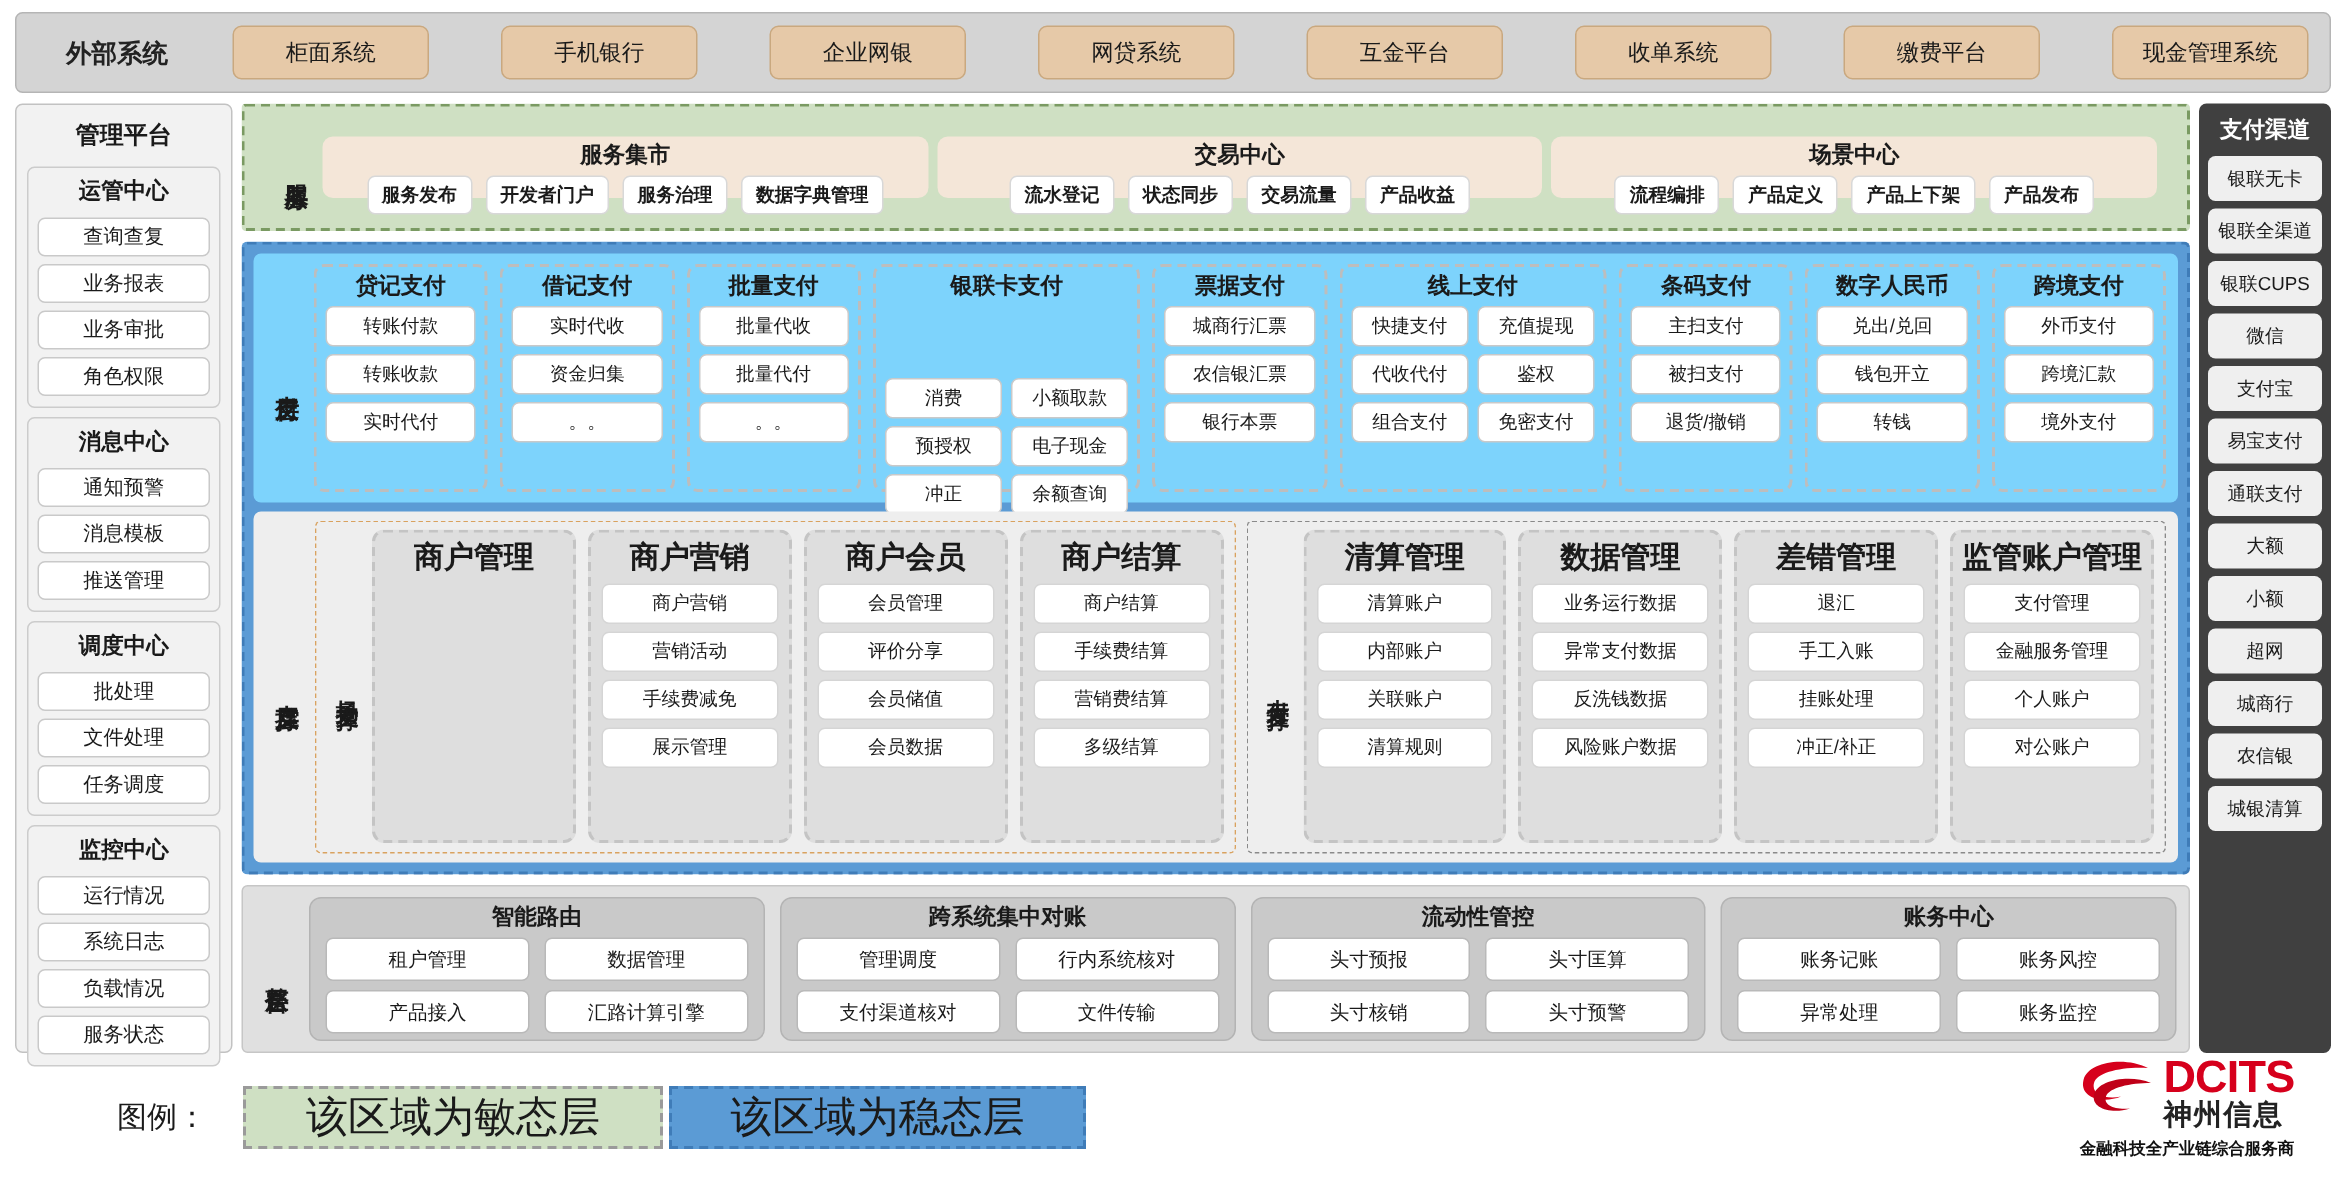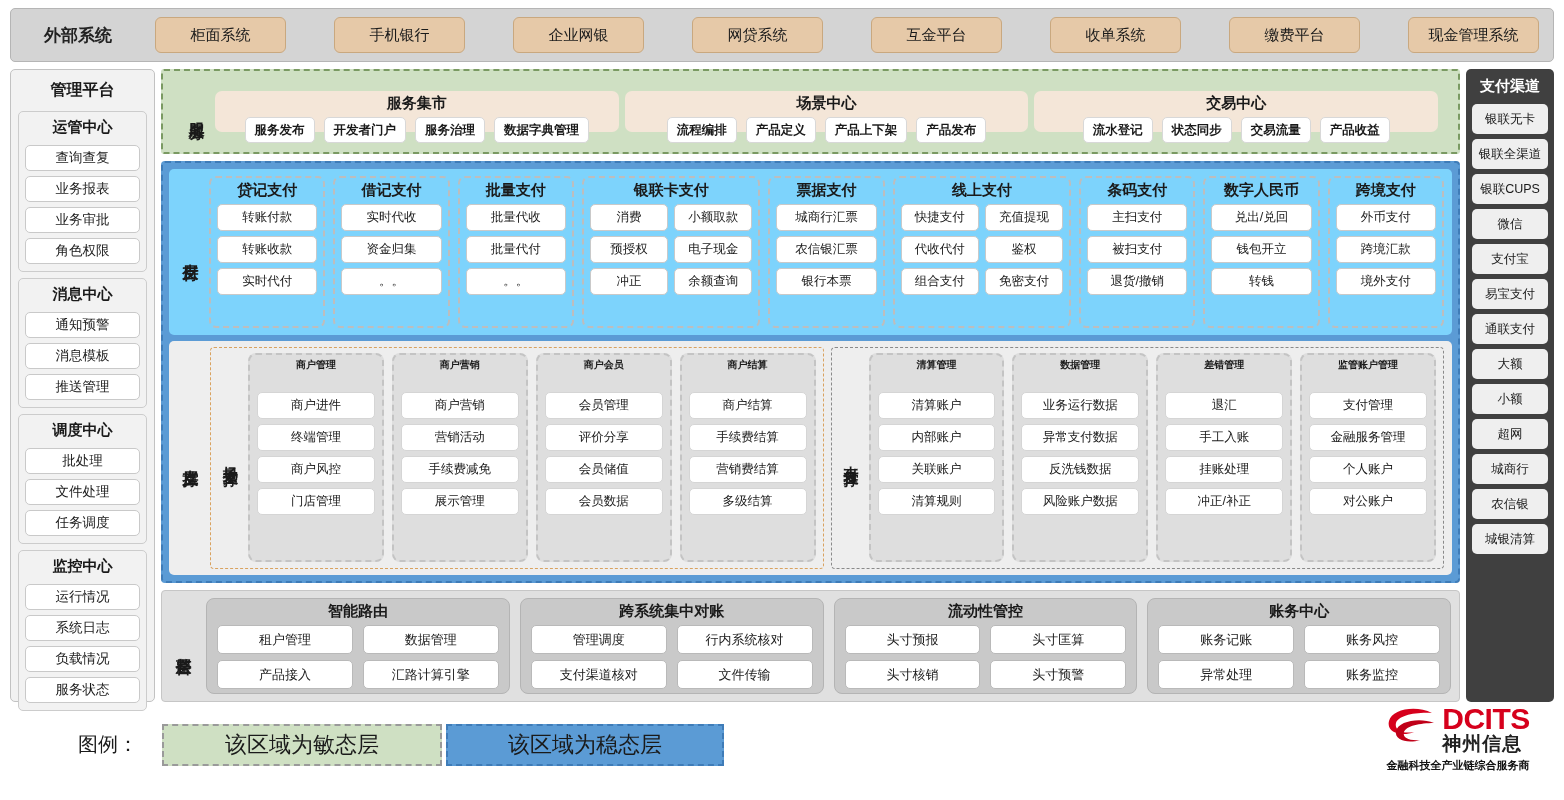--- a/index.html
+++ b/index.html
@@ -160,21 +160,21 @@
   }
   .sup-groups { display: flex; gap: 8px; flex: 1; min-width: 0; }
   .sup-group {
     background: #dedede;
     border: 2px dashed #c4c4c4;
     border-radius: 8px;
     padding: 3px 7px 7px;
     display: flex; flex-direction: column; align-items: center;
     flex: 1; min-width: 0;
   }
-  .sup-group-title { font-size: 10px; font-weight: bold; margin-bottom: 20px; white-space: nowrap; }
+  .sup-group-title { font-size: 20px; font-weight: bold; margin-bottom: 4px; white-space: nowrap; }
   .sup-list { display: flex; flex-direction: column; gap: 5px; width: 100%; }
   .sup-list .chip { height: 27px; font-size: 12.5px; border-color: #d5d5d5; padding: 0 4px; }
 
   
   .integration {
     background: #e0e0e0;
     border: 1px solid #c6c6c6;
     border-radius: 4px;
     display: flex; align-items: stretch;
     padding: 7px 8px;
@@ -210,21 +210,21 @@
     display: flex; align-items: center; justify-content: center;
     white-space: nowrap;
   }
 
   
   .footer { display: flex; align-items: center; height: 85px; padding: 0 4px; position: relative;}
   .legend-label { font-size: 20px; margin-left: 64px; margin-right: 24px; }
   .legend-box {
     height: 42px; width: 280px;
     display: flex; align-items: center; justify-content: center;
-    font-size: 22px;
+    font-size: 28px;
   }
   .legend-agile { background: #cfe0c3; border: 2px dashed #9a9a9a; }
   .legend-stable { background: #5b9bd5; border: 2px dashed #3f7cb8; margin-left: 4px; width: 278px;}
 
   
   .logo-wrap {
     position: absolute; right: 6px; top: 2px;
     width: 180px; text-align: center;
   }
   .logo-row { display: flex; align-items: center; justify-content: center; gap: 4px; }
@@ -294,37 +294,37 @@
             <div class="svc-card">
               <div class="svc-card-title">服务集市</div>
               <div class="svc-chips">
                 <div class="chip">服务发布</div>
                 <div class="chip">开发者门户</div>
                 <div class="chip">服务治理</div>
                 <div class="chip">数据字典管理</div>
               </div>
             </div>
             <div class="svc-card">
+              <div class="svc-card-title">交易中心</div>
+              <div class="svc-chips">
+                <div class="chip">流水登记</div>
+                <div class="chip">状态同步</div>
+                <div class="chip">交易流量</div>
+                <div class="chip">产品收益</div>
+              </div>
+            </div>
+            <div class="svc-card">
               <div class="svc-card-title">场景中心</div>
               <div class="svc-chips">
                 <div class="chip">流程编排</div>
                 <div class="chip">产品定义</div>
                 <div class="chip">产品上下架</div>
                 <div class="chip">产品发布</div>
               </div>
             </div>
-            <div class="svc-card">
-              <div class="svc-card-title">交易中心</div>
-              <div class="svc-chips">
-                <div class="chip">流水登记</div>
-                <div class="chip">状态同步</div>
-                <div class="chip">交易流量</div>
-                <div class="chip">产品收益</div>
-              </div>
-            </div>
           </div>
       </div>
 
       <div class="stable">
 
         <div class="pay-layer">
           <div class="vlabel">支付层</div>
           <div class="pay-groups" id="pay-groups">
               <div class="pay-group" style="flex: 1 1 0%;">
                 <div class="pay-group-title">贷记支付</div>
@@ -343,21 +343,21 @@
                 </div>
               </div>
               <div class="pay-group" style="flex: 1 1 0%;">
                 <div class="pay-group-title">批量支付</div>
                 <div class="pay-grid">
                   <div class="chip">批量代收</div>
                   <div class="chip">批量代付</div>
                   <div class="chip">。。</div>
                 </div>
               </div>
-              <div class="pay-group" style="flex: 1.62 1 0%;">
+              <div class="pay-group" style="flex: 1.62 1 0%; gap: 48px;">
                 <div class="pay-group-title">银联卡支付</div>
                 <div class="pay-grid two">
                   <div class="chip">消费</div>
                   <div class="chip">小额取款</div>
                   <div class="chip">预授权</div>
                   <div class="chip">电子现金</div>
                   <div class="chip">冲正</div>
                   <div class="chip">余额查询</div>
                 </div>
               </div>
@@ -408,26 +408,20 @@
         </div>
 
         <div class="support-layer">
           <div class="vlabel">支撑层</div>
           <div id="sup-blocks" style="display:flex;gap:7px;flex:1;min-width:0;">
               <div class="sup-block scene">
                 <div class="sup-inner-label">场景支撑</div>
                 <div class="sup-groups">
                   <div class="sup-group">
                     <div class="sup-group-title">商户管理</div>
-                    <div class="sup-list">
-                      <div class="chip">商户进件</div>
-                      <div class="chip">终端管理</div>
-                      <div class="chip">商户风控</div>
-                      <div class="chip">门店管理</div>
-                    </div>
                   </div>
                   <div class="sup-group">
                     <div class="sup-group-title">商户营销</div>
                     <div class="sup-list">
                       <div class="chip">商户营销</div>
                       <div class="chip">营销活动</div>
                       <div class="chip">手续费减免</div>
                       <div class="chip">展示管理</div>
                     </div>
                   </div>

